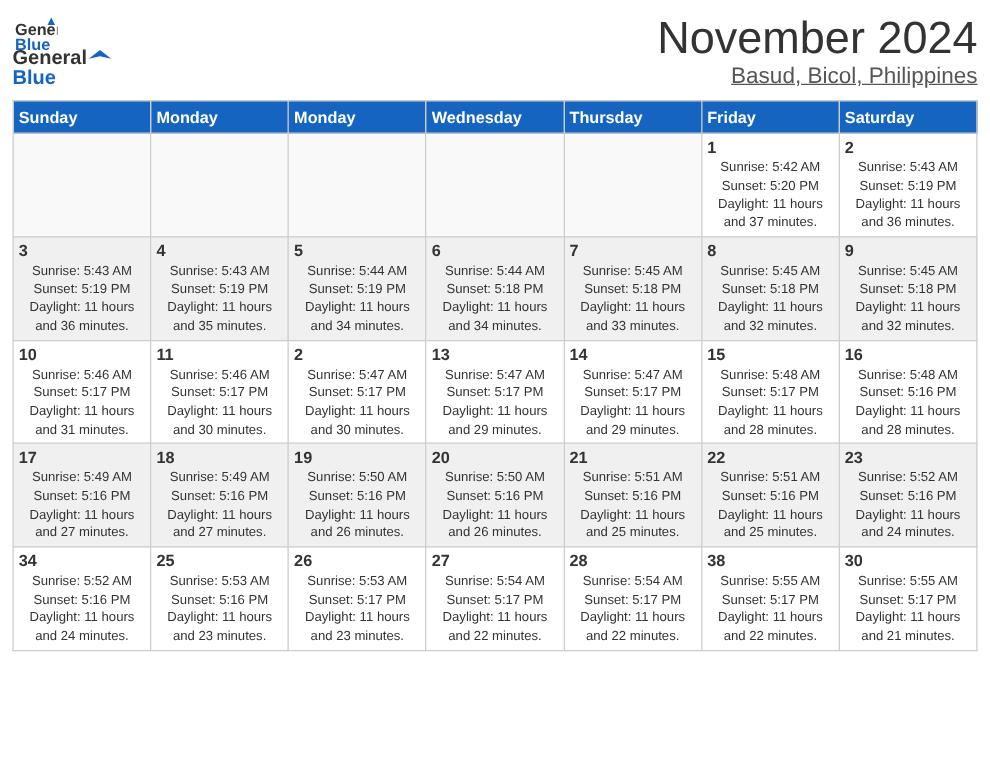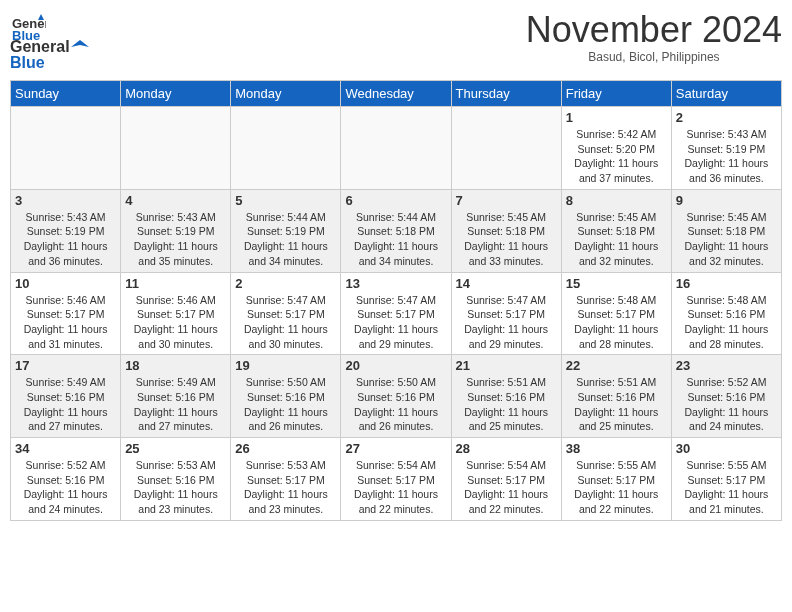--- a/index.html
+++ b/index.html
@@ -15,41 +15,42 @@
       justify-content: space-between;
       align-items: flex-start;
       margin-bottom: 8px;
     }
     .logo {
       display: flex;
       flex-direction: column;
       align-items: flex-start;
     }
     .title-block {
-      text-align: center;
+      text-align: right;
     }
     .month-title {
       font-size: 36px;
       font-weight: normal;
       color: #333;
       line-height: 1.1;
     }
     .location {
-      font-size: 12px;
+      font-size: 18px;
       color: #555;
+      text-decoration: underline;
     }
     .calendar {
       width: 100%;
       border-collapse: collapse;
     }
     .calendar th {
       background: #1565C0;
       color: #fff;
       font-size: 13px;
-      font-weight: normal;
+      font-weight: bold;
       padding: 5px 4px;
       text-align: left;
       border: 1px solid #ccc;
     }
     .calendar td {
       border: 1px solid #ccc;
       vertical-align: top;
       padding: 3px 4px;
       font-size: 10.5px;
       color: #333;

